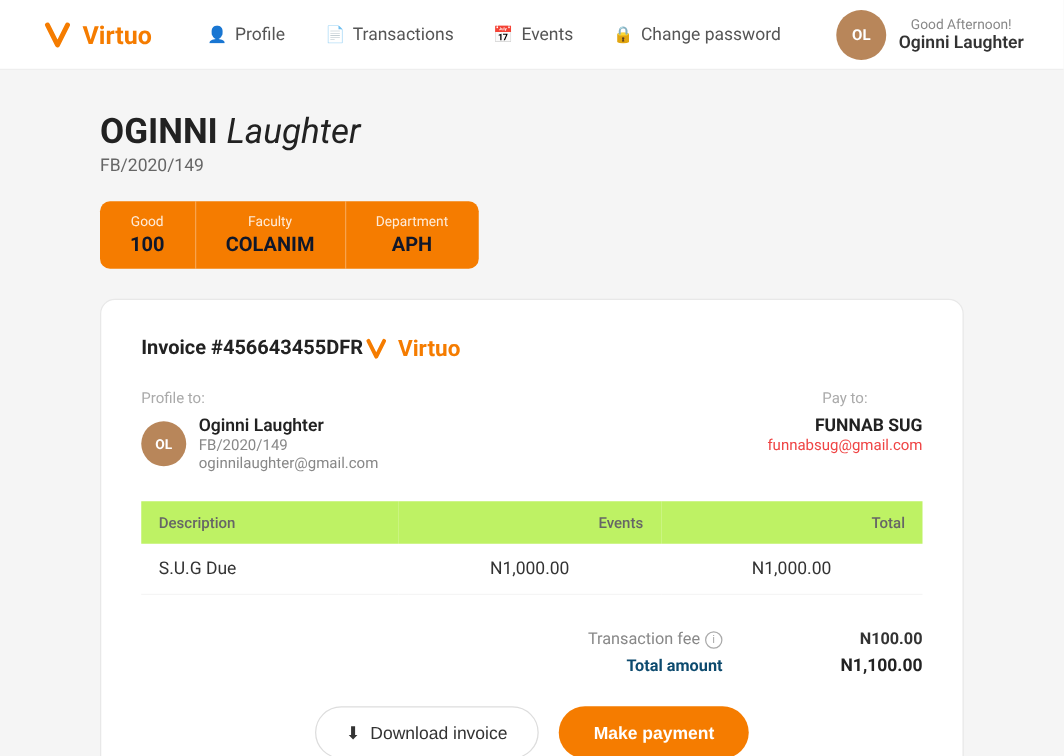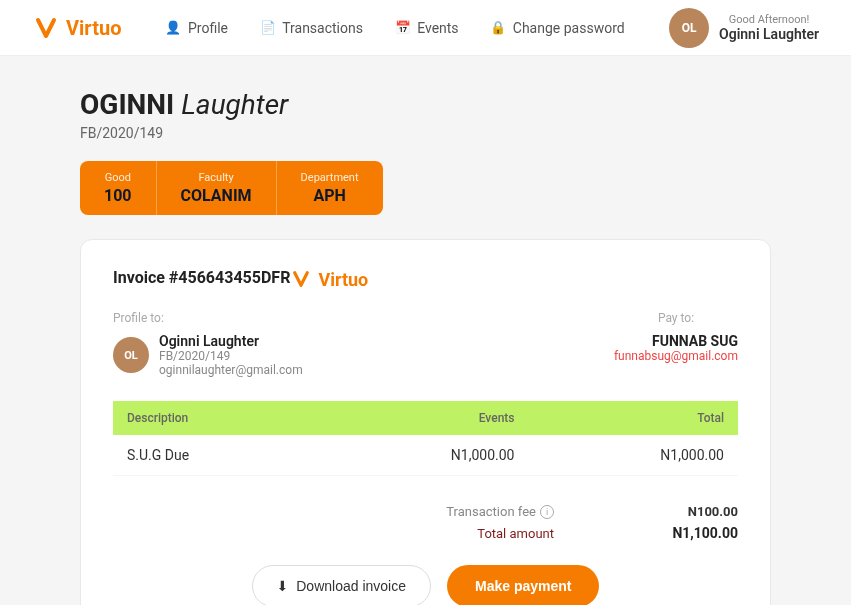--- a/index.html
+++ b/index.html
@@ -219,34 +219,34 @@
       font-weight: 500;
       color: #666;
       text-align: left;
     }
     .invoice-table th.right { text-align: right; }
     .invoice-table td {
       padding: 12px 14px;
       font-size: 14px;
       color: #333;
     }
-    .invoice-table td.right { text-align: right; }
+    .invoice-table td.right { text-align: center; }
     .invoice-table tbody tr {
       border-bottom: 1px solid #f5f5f5;
     }
 
     .invoice-summary {
       text-align: right;
       padding-top: 8px;
     }
     .summary-row {
       display: flex;
       justify-content: flex-end;
       align-items: center;
-      gap: 104px;
+      gap: 80px;
       margin-bottom: 6px;
     }
     .summary-label {
       font-size: 13px;
       color: #888;
       display: flex;
       align-items: center;
       gap: 4px;
     }
     .info-icon {
@@ -262,22 +262,22 @@
       cursor: pointer;
     }
     .summary-value {
       font-size: 13px;
       color: #333;
       min-width: 80px;
       text-align: right;
       font-weight: bold;
     }
     .summary-row.total .summary-label {
-      font-weight: 400;
-      color: #7f1d1d;
+      font-weight: 700;
+      color: #0c4a6e;
     }
     .summary-row.total .summary-value {
       font-weight: 700;
       color: #222;
       font-size: 14px;
     }
 
     
     .invoice-actions {
       display: flex;

